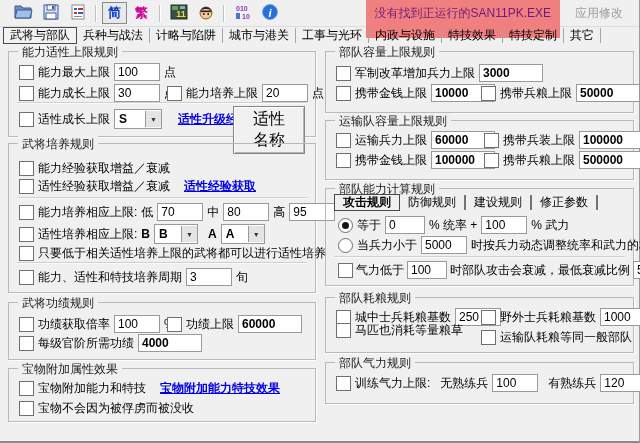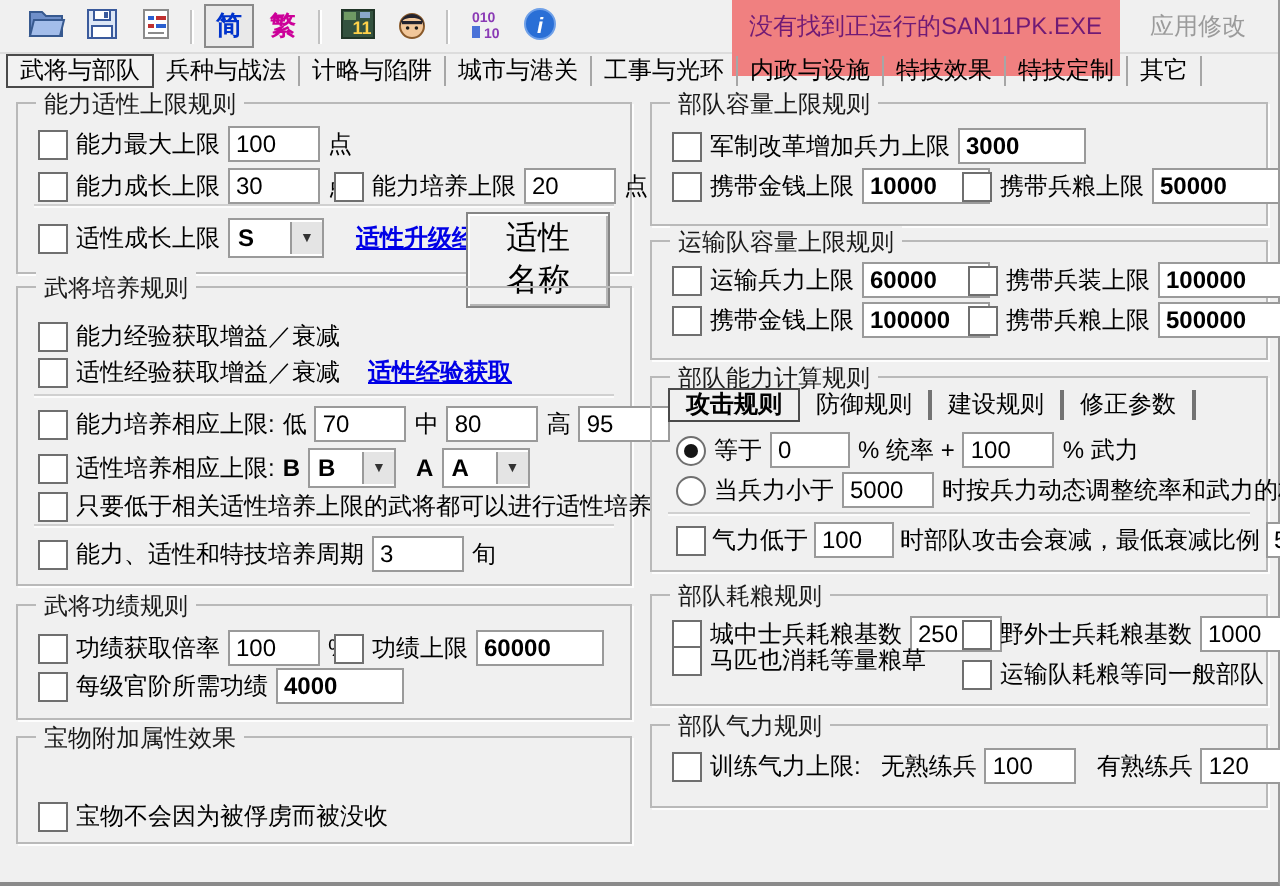--- a/index.html
+++ b/index.html
@@ -241,20 +241,25 @@
       </div>
       <div class="row" style="left:10px;top:30px">
         <span class="cb"></span>
         <span class="lbl">每级官阶所需功绩</span>
         <input class="inp w56" readonly="" value="4000" style="">
       </div>
     </div>
 
     <div class="g" style="left:8px;top:324px;width:306px;height:52px">
       <div class="legend">宝物附加属性效果</div>
+      <div class="row" style="left:10px;top:9px">
+        <span class="cb"></span>
+        <span class="lbl">宝物附加能力和特技</span>
+        <span class="link" style="margin-left:10px">宝物附加能力特技效果</span>
+      </div>
       <div class="row" style="left:10px;top:29px">
         <span class="cb"></span>
         <span class="lbl">宝物不会因为被俘虏而被没收</span>
       </div>
     </div>
 
     <div class="g" style="left:325px;top:7px;width:307px;height:60px">
       <div class="legend">部队容量上限规则</div>
       <div class="row" style="left:10px;top:11px">
         <span class="cb"></span>

